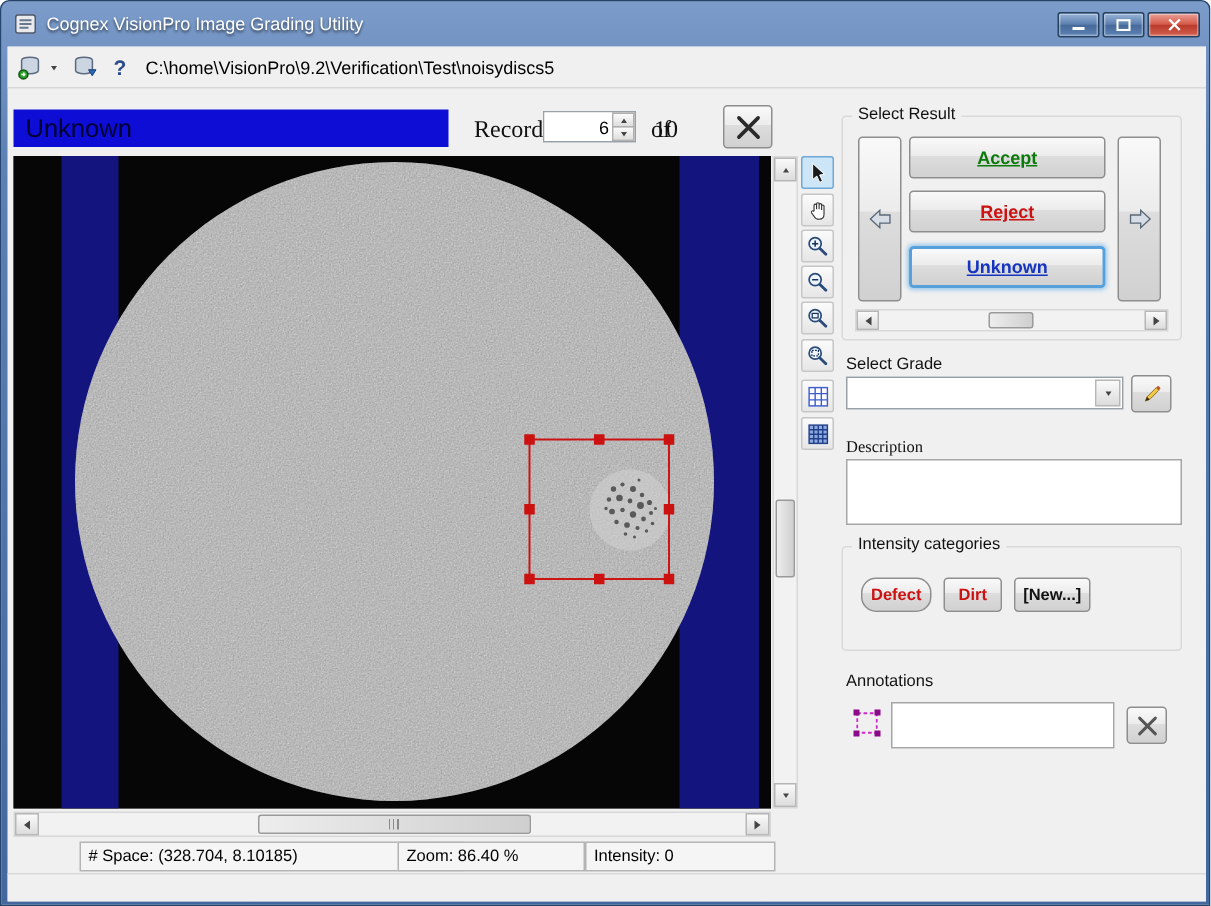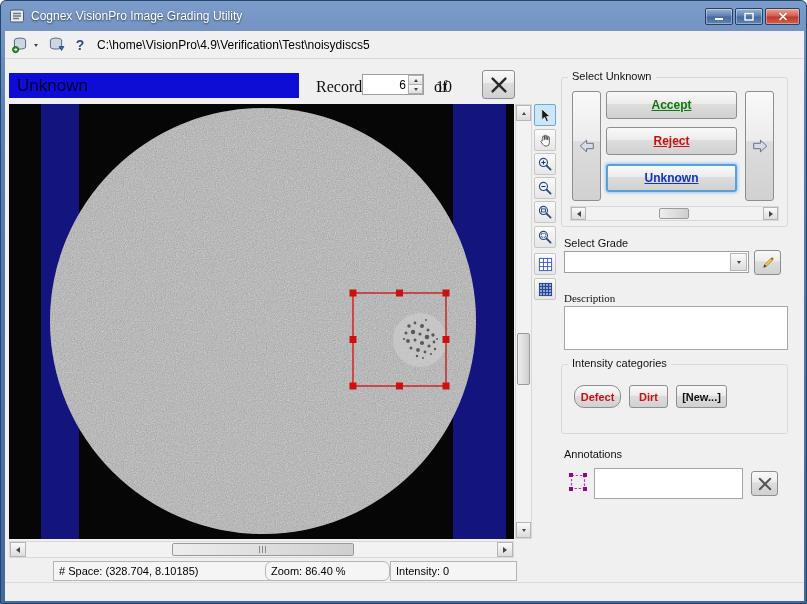--- a/index.html
+++ b/index.html
@@ -134,21 +134,21 @@
       <div class="tb-btn" style="left:40px;">
         <svg viewBox="0 0 18 18" width="18" height="18">
             <ellipse cx="9" cy="4.2" rx="5.6" ry="2.1" fill="#ccd6e2" stroke="#5a6a80"></ellipse>
             <path d="M3.4 4.2 L3.4 11 a5.6 2.1 0 0 0 11.2 0 L14.6 4.2" fill="#ccd6e2" stroke="#5a6a80"></path>
             <path d="M12 10.5 L17 10.5 L14.5 14.5 Z" fill="#2a6ac0" stroke="#14335f" stroke-width="0.6"></path>
           </svg>
       </div>
       <div class="tb-btn" style="left:64px;">
         <span style="font-size:14px;font-weight:bold;color:#2a4a8a;">?</span>
       </div>
-      <div class="path-label">C:\home\VisionPro\4.9\Verification\Test\noisydiscs5</div>
+      <div class="path-label">C:\home\VisionPro\9.2\Verification\Test\noisydiscs5</div>
     </div>
 
     <div class="banner">Unknown</div>
     <div class="lbl12" style="left:311px;top:47px;">Record</div>
     <div class="spinbox">
       <input value="6" style="">
       <div class="spin-col">
         <div class="spin-btn" style="top:0;">
             <span class="tri tri-up tri-sm"></span>
           </div>
@@ -309,29 +309,29 @@
           <span class="tri tri-right tri-sm"></span>
         </div>
     </div>
 
     <div class="status-cell" style="left:4px;width:256px;margin-left:44px;">
       <span># Space: (328.704, 8.10185)</span>
       <div class="status-drop">
           <span class="tri tri-down tri-sm"></span>
         </div>
     </div>
-    <div class="status-cell" style="left:260px;width:125px;border-radius:7px;">
+    <div class="status-cell" style="left:260px;width:125px;">
       <span>Zoom: 86.40 %</span>
     </div>
     <div class="status-cell" style="left:385px;width:127px;">
       <span>Intensity: 0</span>
     </div>
 
     <div class="group" style="left:556px;top:46px;width:227px;height:150px;">
-      <div class="group-label">Select Unknown</div>
+      <div class="group-label">Select Result</div>
       <div class="btn nav-btn" style="left:10px;">
         <svg viewBox="0 0 20 20" width="18" height="18">
             <path d="M17 7 L9.5 7 L9.5 3.5 L2.5 10 L9.5 16.5 L9.5 13 L17 13 Z" fill="#d6dde6" stroke="#5a6878"></path>
           </svg>
       </div>
       <div class="btn result-btn" style="top: 13px; color: rgb(10, 122, 10);">Accept</div>
       <div class="btn result-btn" style="top: 49px; color: rgb(204, 17, 17);">Reject</div>
       <div class="btn result-btn focused" style="top: 86px; color: rgb(21, 53, 192);">Unknown</div>
       <div class="btn nav-btn" style="left:183px;">
         <svg viewBox="0 0 20 20" width="18" height="18">

